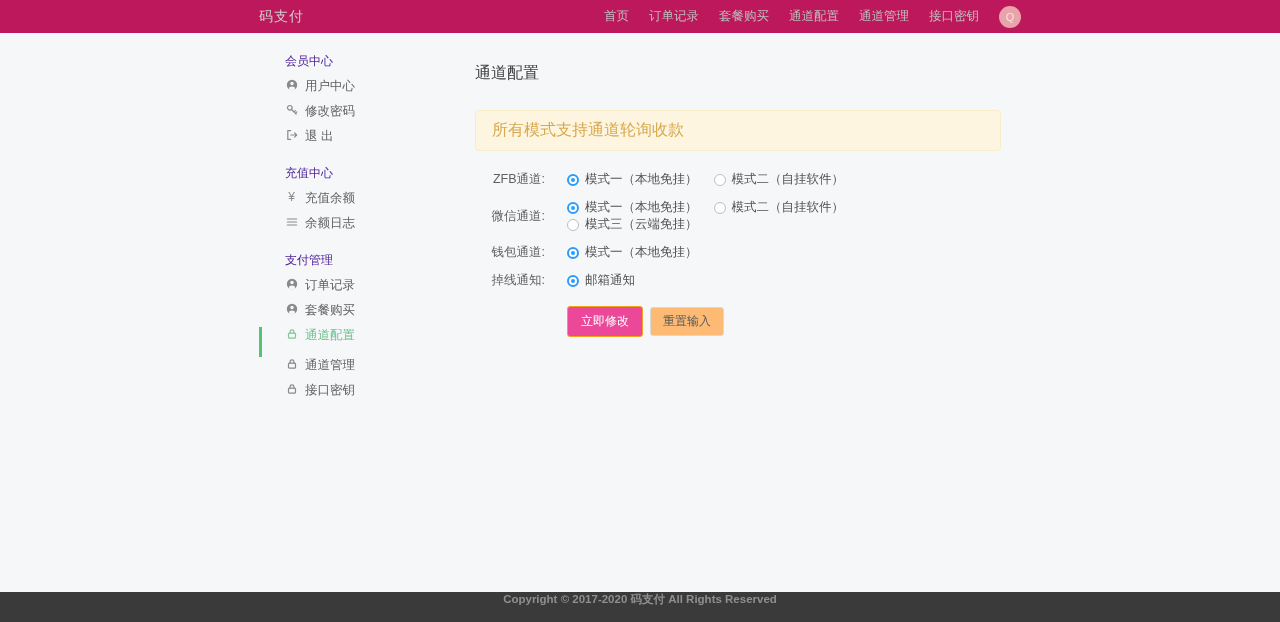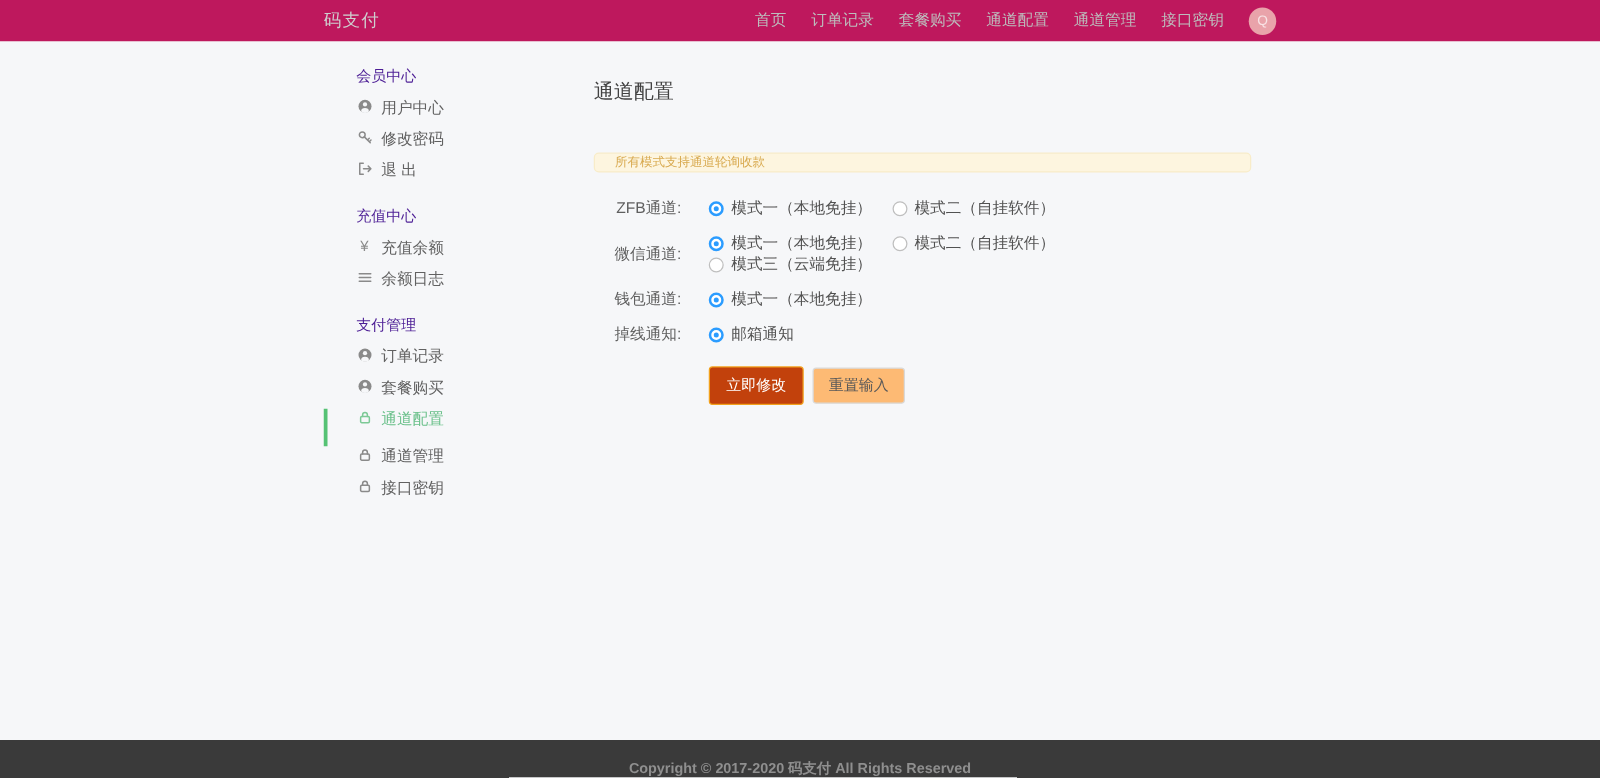--- a/index.html
+++ b/index.html
@@ -29,39 +29,39 @@
   .side-item { height:25px; display:flex; align-items:flex-start; padding-left:23px; gap:7px;
                color:#616161; font-size:12.5px; cursor:pointer; border-left:3px solid transparent; }
   .side-item.active { color:#6ac08a; border-left-color:#55c274; height:30px; }
   .side-item .icn { width:13px; height:13px; display:flex; align-items:center; justify-content:center; color:#8a8a8a; }
   .side-item.active .icn { color:#7cc996; }
   .side-item .icn svg { width:12px; height:12px; display:block; }
   .icn-glyph { font-size:12px; line-height:1; color:#8a8a8a; }
   
   .main { flex:1; padding:30px 20px 0 0; }
   .page-title { font-size:16px; font-weight:400; color:#424242; margin:0; }
-  .notice { margin-top:38px; background:#fdf5df; border:1px solid #f8ecc9; border-radius:4px;
-            padding:0 16px; color:#d8a94e; font-size:10px; }
+  .notice { margin-top:26px; background:#fdf5df; border:1px solid #f8ecc9; border-radius:4px;
+            padding:9px 16px; color:#d8a94e; font-size:16px; }
   .form { margin-top:20px; }
   .form-row { display:flex; align-items:center; margin-bottom:11px; min-height:16px; }
   .form-label { width:70px; flex:none; text-align:right; color:#5f5f5f; font-size:12.5px; margin-right:22px; }
   .radio-group { display:flex; flex-wrap:wrap; }
   .radio-item { display:flex; align-items:center; gap:6px; margin-right:16px; color:#525252;
                 font-size:12.5px; cursor:pointer; }
   .radio { width:12px; height:12px; border-radius:50%; flex:none; position:relative; }
   .radio.checked { border:2px solid #2b9cff; background:#fff; }
   .radio.checked::after { content:""; position:absolute; left:50%; top:50%; width:4px; height:4px;
                           margin:-2px 0 0 -2px; border-radius:50%; background:#2b9cff; }
   .radio.unchecked { border:1px solid #bfbfbf; background:#fff; }
   .btn-row { margin-top:17px; display:flex; align-items:center; padding-left:92px; }
   .btn { font-family:"Liberation Sans", sans-serif; font-size:12px; border-radius:3px; cursor:pointer; }
-  .btn-primary { background:#c2410c; border:1px solid #f2a11c; color:#fff; padding:6px 13px; }
+  .btn-primary { background:#ec4899; border:1px solid #f2a11c; color:#fff; padding:6px 13px; }
   .btn-default { background:#fdba74; border:1px solid #d9d9d9; color:#595959; padding:5px 12px; margin-left:7px; }
   
-  .footer { height:30px; flex:none; background:#3a3a3a; display:flex; align-items:flex-end;
+  .footer { height:30px; flex:none; background:#3a3a3a; display:flex; align-items:flex-start;
             justify-content:center; color:#8f8f8f; font-size:11.5px; font-weight:bold; }
 </style>
 </head>
 <body>
 
 <div class="navbar">
   <div class="nav-inner">
     <div class="brand">码支付</div>
     <div class="nav-right">
       <div class="nav-menu">

